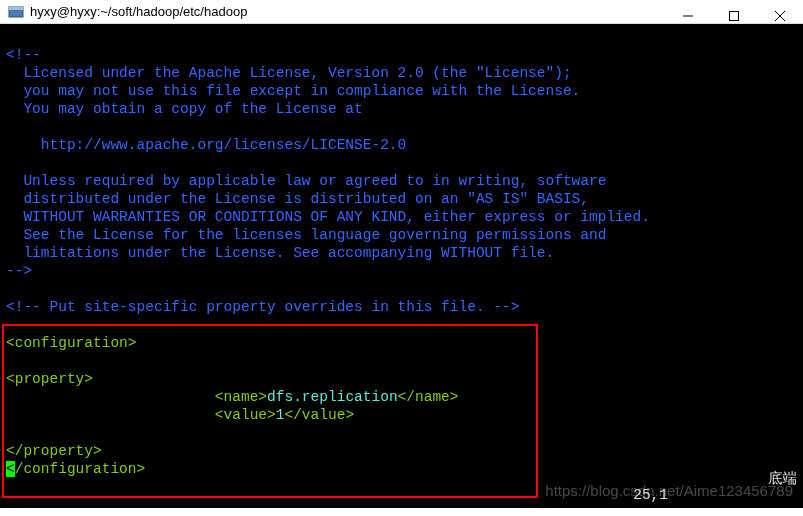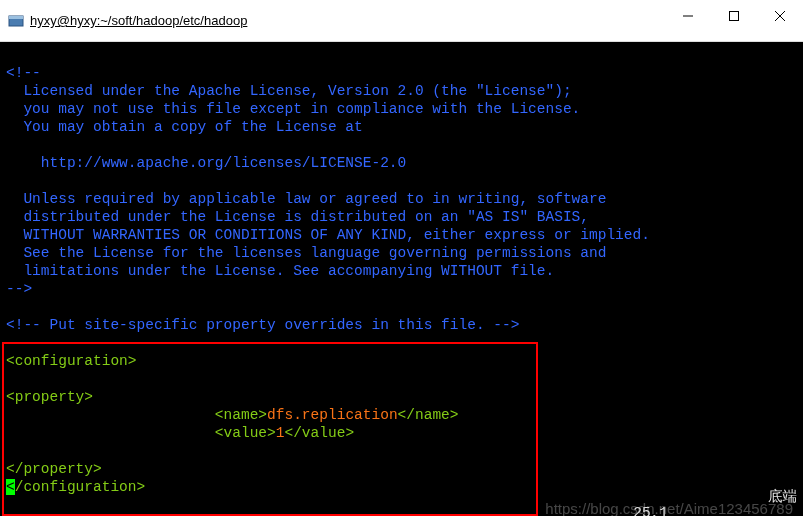--- a/index.html
+++ b/index.html
@@ -5,27 +5,26 @@
     * { margin: 0; padding: 0; box-sizing: border-box; }
     body {
       width: 803px;
       height: 516px;
       font-family: 'Segoe UI', Tahoma, sans-serif;
       background: #fff;
       overflow: hidden;
       position: relative;
     }
     .titlebar {
-      height: 42px;
+      height: 24px;
       background: #fff;
       border-bottom: 1px solid #ddd;
       display: flex;
       align-items: center;
       padding: 0 0 0 8px;
-      text-decoration: underline;
     }
     .titlebar-icon {
       width: 16px;
       height: 16px;
       margin-right: 6px;
       display: flex;
       align-items: center;
       justify-content: center;
     }
     .titlebar-title {
@@ -51,21 +50,21 @@
       padding: 4px 6px;
       font-family: 'Consolas', 'Courier New', monospace;
       font-size: 14.5px;
       line-height: 18px;
       color: #fff;
       position: relative;
       white-space: pre;
     }
     .comment-blue { color: #3366ff; }
     .tag-cyan { color: #84cc16; }
-    .text-white { color: #f97316; margin-top: 18px; }
+    .text-white { color: #5eead4; margin-top: 18px; }
     .cursor-block {
       background: #00ff00;
       color: #000;
     }
     .red-box {
       position: absolute;
       border: 2px solid #ff0000;
       left: 2px;
       top: 300px;
       width: 536px;

